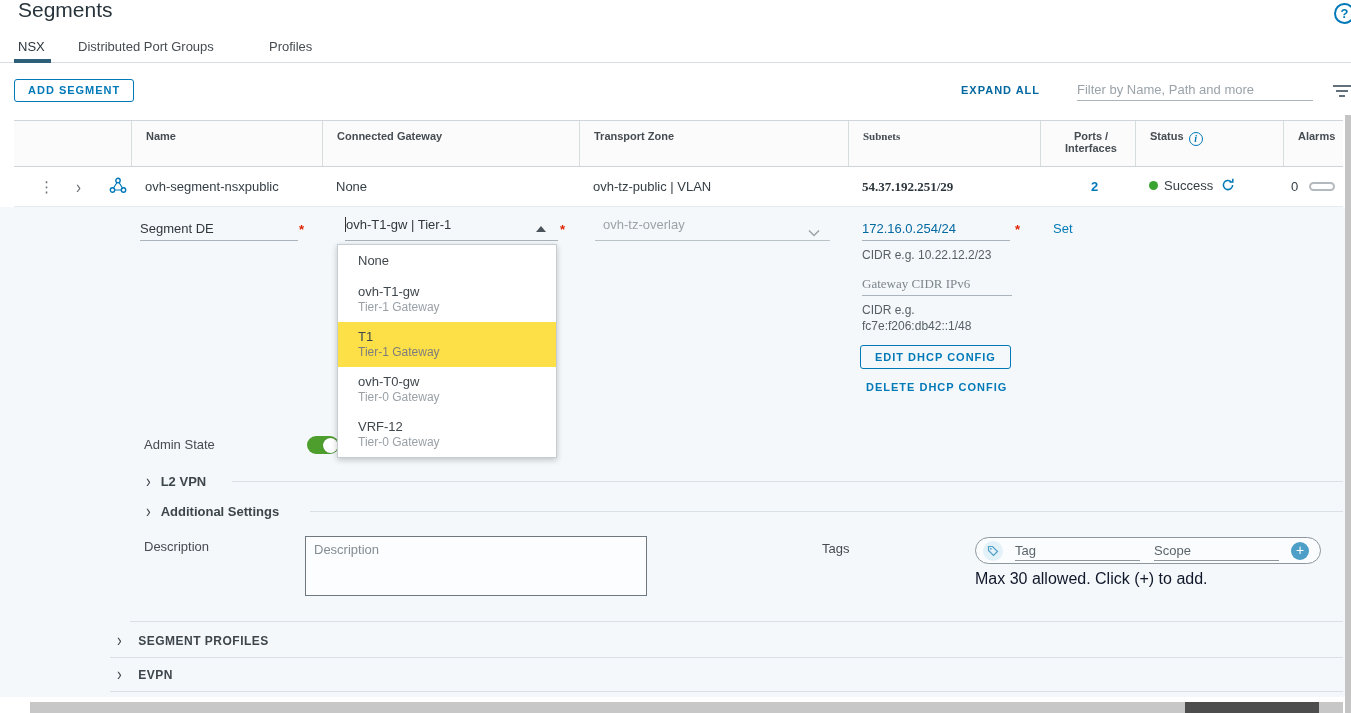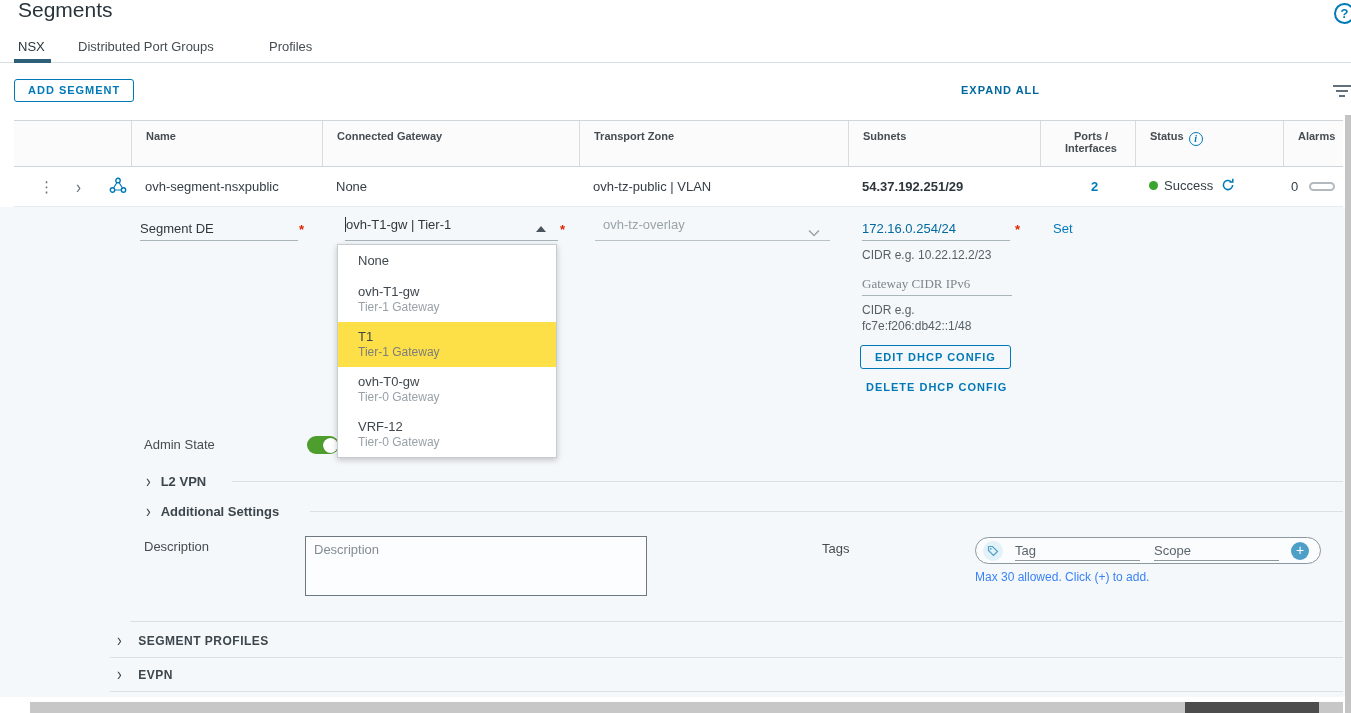--- a/index.html
+++ b/index.html
@@ -28,21 +28,21 @@
     border-bottom:1px solid #aab4bb; background:transparent; font-family:inherit; font-size:13px; color:#454c52; outline:none; }
   .filter-input::placeholder { color:#9aa3a9; }
   .filter-icon { position:absolute; left:1333px; top:85px; width:18px; cursor:pointer; }
   .filter-icon div { height:2px; background:#61707b; margin:0 auto 3px auto; }
   .fi-1 { width:18px; } .fi-2 { width:12px; } .fi-3 { width:6px; }
   
   .thead { position:absolute; left:14px; top:120px; width:1329px; height:47px; display:flex;
     background:#fbfbfb; border-top:1px solid #cfd5d9; border-bottom:1px solid #cfd5d9; }
   .th { font-size:11px; font-weight:700; color:#454c52; padding:9px 8px 0 14px; border-left:1px solid #d7dcdf; }
   .th:first-child { border-left:none; }
-  .c0{width:117px;} .c1{width:191px;} .c2{width:257px;} .c3{width:269px;} .c4{width:192px;} .c5{width:95px;text-align:center;} .c6{width:148px;} .c7{width:60px;}
+  .c0{width:117px;} .c1{width:191px;} .c2{width:257px;} .c3{width:269px;} .c4{width:192px;font-family:Liberation Serif, serif;} .c5{width:95px;text-align:center;} .c6{width:148px;} .c7{width:60px;}
   .info-icon { display:inline-block; width:14px; height:14px; border:1px solid #0079b8; border-radius:50%;
     color:#0079b8; font-size:10px; font-style:italic; font-family:"Liberation Serif",serif; text-align:center; line-height:12px; margin-left:5px; vertical-align:-2px; cursor:pointer; }
   .trow { position:absolute; left:14px; top:167px; width:1329px; height:40px; display:flex; align-items:center;
     background:#fff; border-bottom:1px solid #e6eaed; font-size:13px; color:#343e45; }
   .td { padding-left:14px; }
   .td-icons { width:117px; padding-left:0; display:flex; align-items:center; }
   .row-menu { margin-left:25px; color:#6a737a; font-size:15px; cursor:pointer; line-height:14px; }
   .row-expander { margin-left:22px; color:#6a737a; font-size:15px; cursor:pointer; transform:scaleY(1.2); }
   .seg-icon { margin-left:28px; }
   .td-subnets { font-weight:700; color:#2d363c; }
@@ -92,21 +92,21 @@
   .desc-textarea::placeholder { color:#848d93; }
   .tags-label { left:822px; top:541px; }
   .tags-pill { left:975px; top:537px; width:346px; height:27px; border:1px solid #8d979e; border-radius:14px;
     background:#fafcfd; display:flex; align-items:center; padding:0 6px 0 7px; }
   .tag-icon-wrap { width:20px; height:20px; border-radius:50%; background:#e3f1f8; display:flex; align-items:center; justify-content:center; }
   .tag-input { width:125px; margin-left:12px; height:20px; font-size:13px; color:#5a646b; border-bottom:1px solid #8d979e; }
   .scope-input { width:125px; margin-left:14px; height:20px; font-size:13px; color:#5a646b; border-bottom:1px solid #8d979e; }
   .tag-input::placeholder, .scope-input::placeholder { color:#5a646b; }
   .tag-add-btn { width:18px; height:18px; margin-left:12px; border:none; border-radius:50%; background:#4d9fc7;
     color:#fff; font-size:14px; line-height:17px; text-align:center; cursor:pointer; padding:0; }
-  .tags-hint { left:975px; top:570px; font-size:12px; color:#3b82f6; }
+  .tags-hint { left:975px; top:570px; font-size:16px; color:#0f172a; }
   .divider { border-top:1px solid #dae1e6; }
   .div1 { left:130px; top:621px; width:1213px; }
   .div2 { left:110px; top:657px; width:1233px; }
   .div3 { left:110px; top:691px; width:1233px; }
   .profiles-row { left:117px; top:632px; font-size:12px; letter-spacing:.5px; }
   .evpn-row { left:117px; top:666px; font-size:12px; letter-spacing:.5px; }
   .profiles-row .sec-chev, .evpn-row .sec-chev { margin-right:16px; }
   
   .gw-dropdown { position:absolute; left:337px; top:244px; width:220px; background:#fff;
     border:1px solid #c6cdd2; box-shadow:0 2px 6px rgba(0,0,0,.22); z-index:5; }
@@ -131,20 +131,21 @@
 
   <div class="tabs">
     <div class="tab tab-nsx">NSX</div>
     <div class="tab tab-dpg">Distributed Port Groups</div>
     <div class="tab tab-profiles">Profiles</div>
     <div class="tab-underline"></div>
   </div>
 
   <button class="add-segment-btn">ADD SEGMENT</button>
   <div class="expand-all">EXPAND ALL</div>
+  <input class="filter-input" placeholder="Filter by Name, Path and more" style="">
   <div class="filter-icon">
     <div class="fi-1"></div>
       <div class="fi-2"></div>
       <div class="fi-3"></div>
   </div>
 
   <div class="thead">
     <div class="th c0"></div>
     <div class="th c1">Name</div>
     <div class="th c2">Connected Gateway</div>

